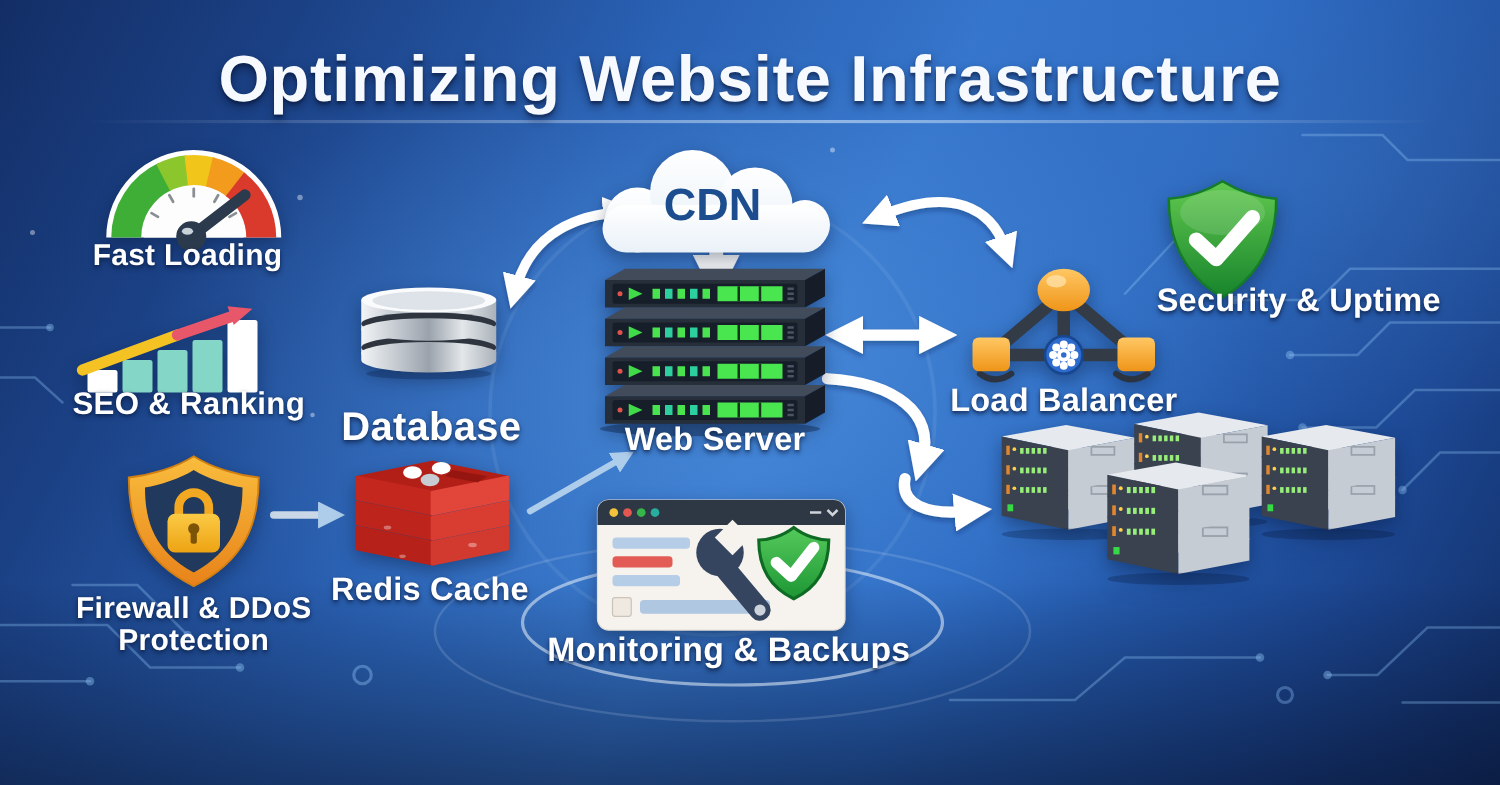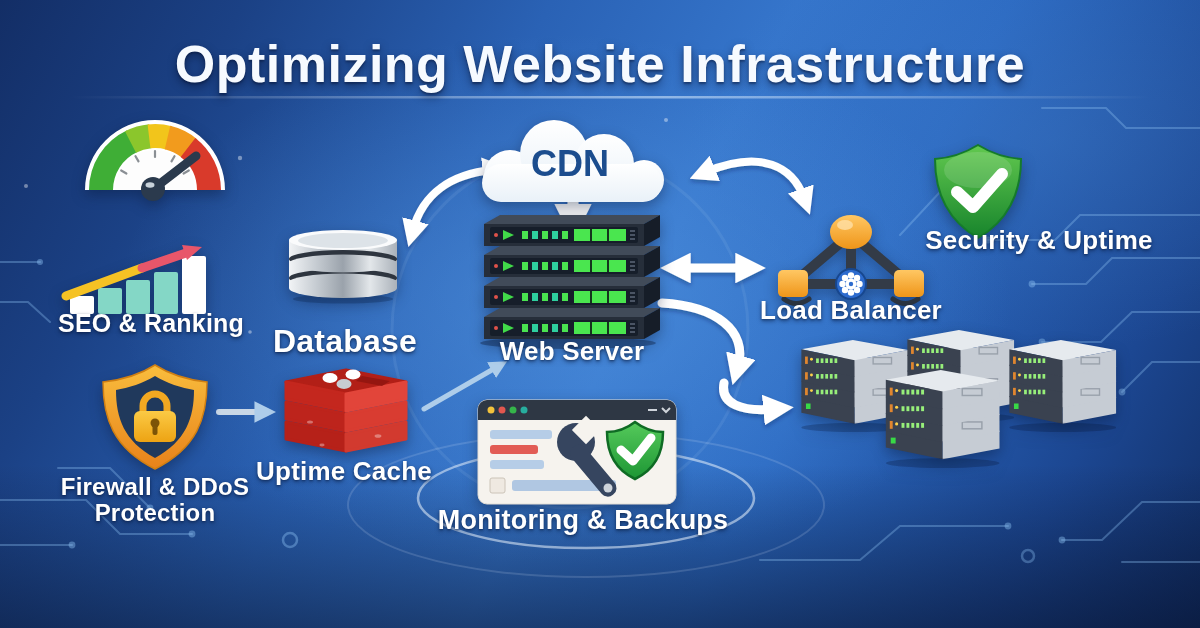--- a/index.html
+++ b/index.html
@@ -126,20 +126,21 @@
         <line x1="63.5" y1="45.4" x2="60.5" y2="40.2"></line>
         <line x1="80" y1="41" x2="80" y2="35"></line>
         <line x1="96.5" y1="45.4" x2="99.5" y2="40.2"></line>
         <line x1="108.6" y1="57.5" x2="113.8" y2="54.5"></line>
       </g>
       <line x1="73" y1="77" x2="121" y2="40" stroke="#2b3a4d" stroke-width="9" stroke-linecap="round"></line>
       <circle cx="78" cy="73" r="12" fill="#2b3a4d"></circle>
       <ellipse cx="75" cy="69" rx="4.5" ry="2.8" fill="#c8d2da"></ellipse>
     </svg>
   </div>
+  <div class="lbl" style="left:150px;top:191px;font-size:24px;">Fast Loading</div>
 
   <div class="icon" style="left:64px;top:246px;">
     <svg width="168" height="70" viewBox="0 0 168 70">
       <g>
         <rect x="6" y="50" width="24" height="18" rx="2" fill="#ffffff"></rect>
         <rect x="34" y="42" width="24" height="26" rx="2" fill="#84d7c6"></rect>
         <rect x="62" y="34" width="24" height="34" rx="2" fill="#84d7c6"></rect>
         <rect x="90" y="26" width="24" height="42" rx="2" fill="#84d7c6"></rect>
         <rect x="118" y="10" width="24" height="58" rx="2" fill="#ffffff"></rect>
       </g>
@@ -321,21 +322,21 @@
           <ellipse cx="66" cy="14" rx="7.5" ry="5" fill="#c7ccd2"></ellipse>
         </g>
       </g>
       <g fill="#ffffff" opacity=".35">
         <ellipse cx="32" cy="52" rx="3" ry="1.6"></ellipse>
           <ellipse cx="100" cy="66" rx="3.4" ry="1.8"></ellipse>
           <ellipse cx="44" cy="75" rx="2.6" ry="1.4"></ellipse>
       </g>
     </svg>
   </div>
-  <div class="lbl" style="left:344px;top:456px;font-size:26px;">Uptime Cache</div>
+  <div class="lbl" style="left:344px;top:456px;font-size:26px;">Redis Cache</div>
 
   <div class="icon" style="left:472px;top:390px;">
     <svg width="220" height="122" viewBox="0 0 220 122">
       <defs>
         <linearGradient id="gg" x1="0" y1="0" x2="0" y2="1">
             <stop offset="0" stop-color="#55ca5b"></stop>
             <stop offset="1" stop-color="#1d9634"></stop>
           </linearGradient>
       </defs>
       <rect x="6" y="10" width="198" height="104" rx="9" fill="#f6f3ee" stroke="#e3ded6"></rect>
@@ -391,21 +392,21 @@
           <circle cx="83" cy="78" r="3.2"></circle>
         <circle cx="80.5" cy="72" r="3.2"></circle>
           <circle cx="83" cy="66" r="3.2"></circle>
           <circle cx="89" cy="63.5" r="3.2"></circle>
           <circle cx="95" cy="66" r="3.2"></circle>
         <circle cx="89" cy="72" r="5.5"></circle>
       </g>
       <circle cx="89" cy="72" r="2.2" fill="#2d6bce"></circle>
     </svg>
   </div>
-  <div class="lbl" style="left:851px;top:295px;font-size:26px;">Load Balancer</div>
+  <div class="lbl" style="left:851px;top:305px;font-size:26px;">Load Balancer</div>
 
   <div class="icon" style="left:930px;top:142px;">
     <svg width="96" height="100" viewBox="0 0 96 100">
       <defs>
         <linearGradient id="sg" x1="0" y1="0" x2="0" y2="1">
             <stop offset="0" stop-color="#62c94f"></stop>
             <stop offset="1" stop-color="#17842c"></stop>
           </linearGradient>
       </defs>
       <path d="M 48 3 C 61 11 77 16 91 17 C 91 47 81 77 48 96 C 15 77 5 47 5 17 C 19 16 35 11 48 3 Z" fill="url(#sg)" stroke="#157b2b" stroke-width="2"></path>

